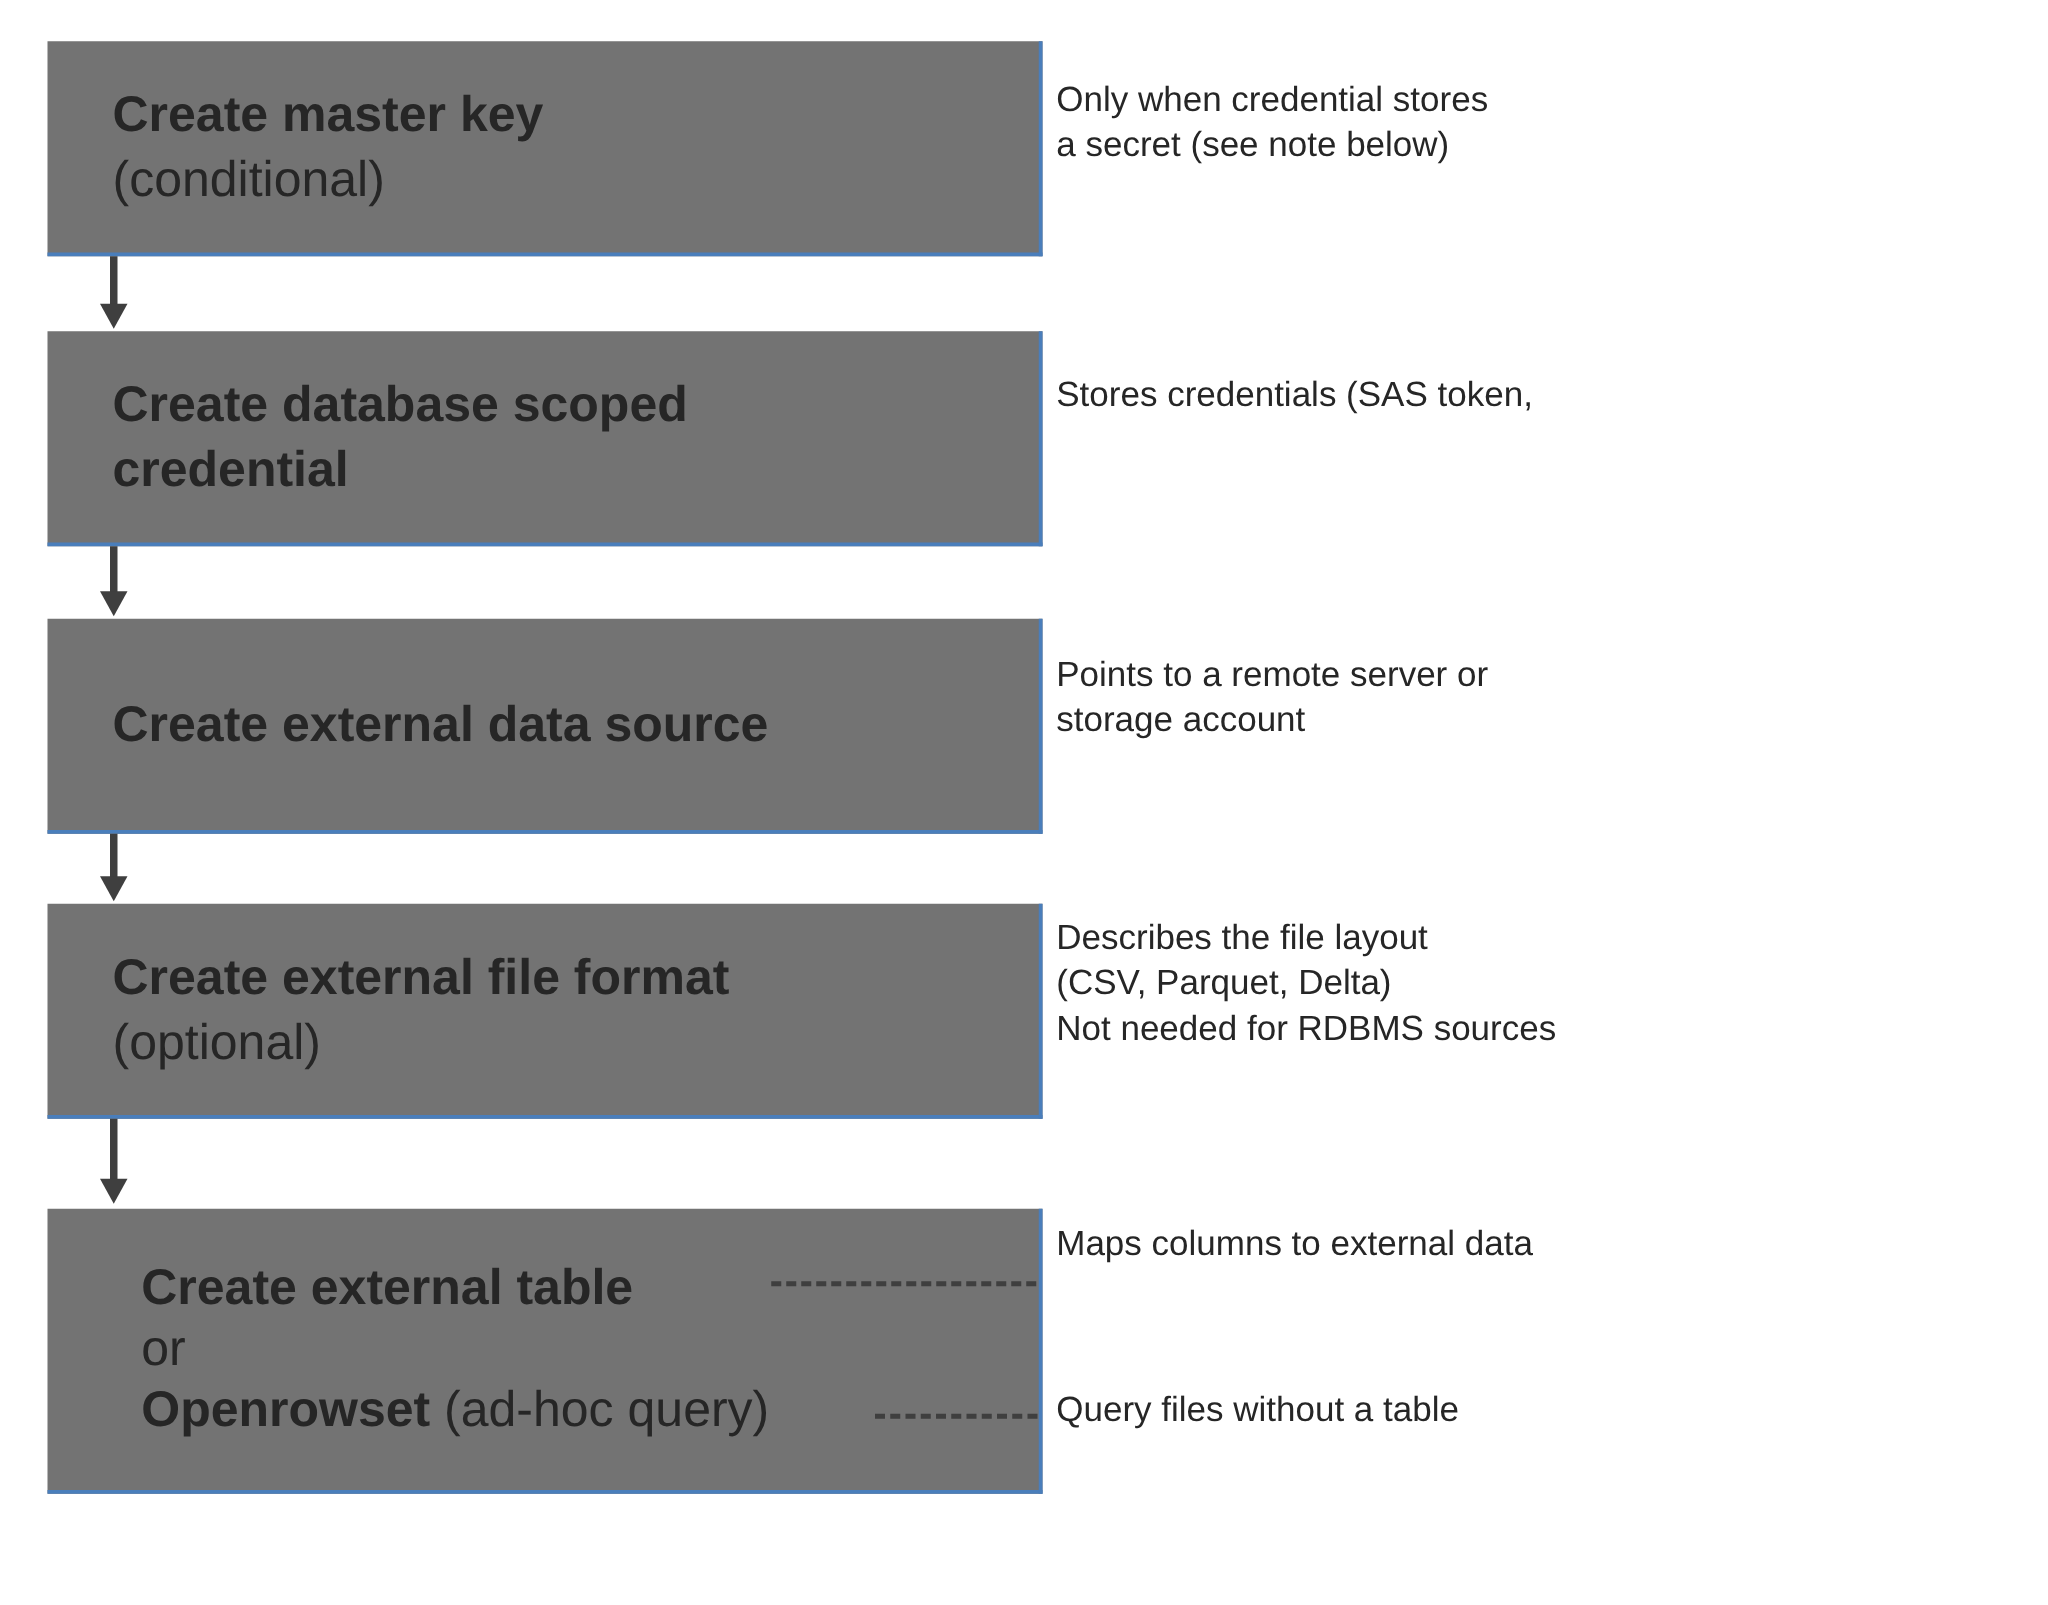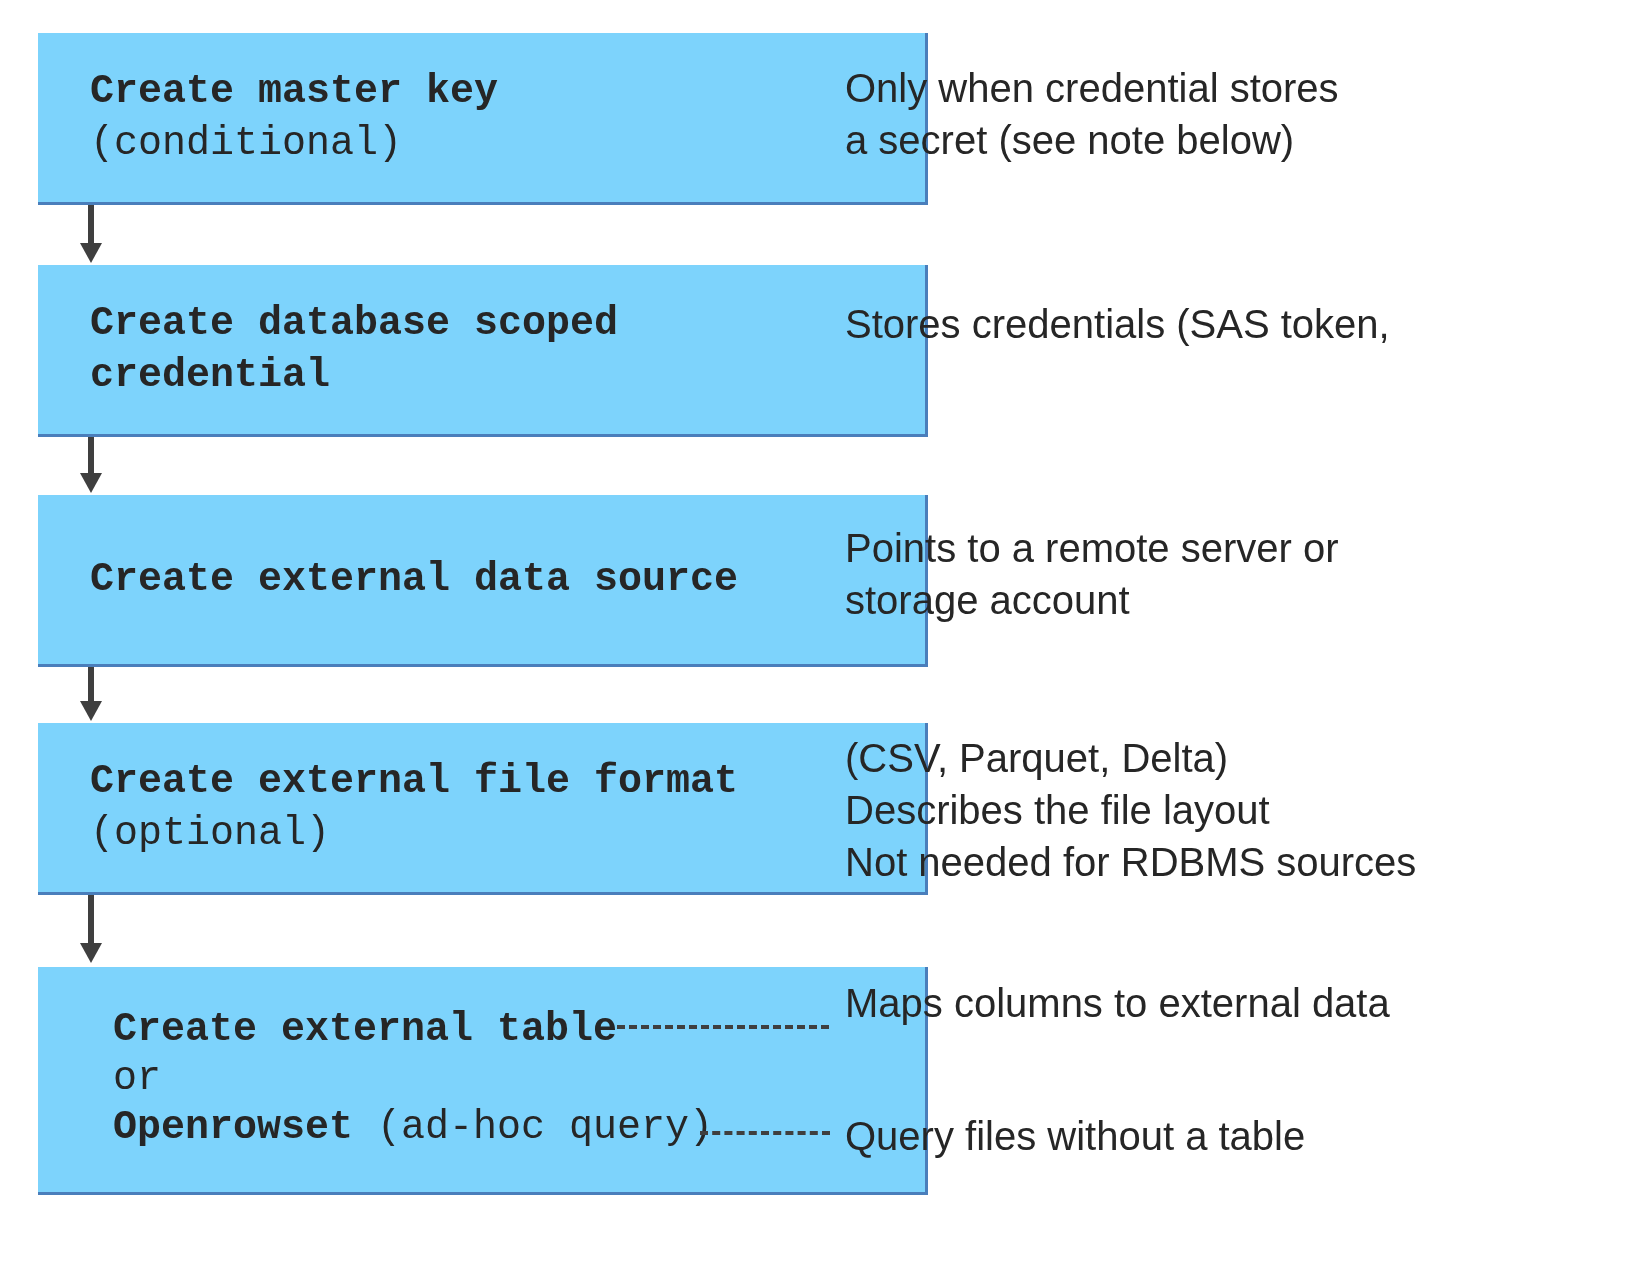--- a/index.html
+++ b/index.html
@@ -19,29 +19,28 @@
   .diagram {
     position: relative;
     width: 1638px;
     height: 1284px;
   }
 
   
   .flow-box {
     position: absolute;
     left: 38px;
-    width: 890px;
-    background: #7dd3fc;
+    width: 796px;
+    background: #737373;
     border-right: 3px solid #4a7ebb;
     border-bottom: 3px solid #4a7ebb;
     box-sizing: border-box;
     display: flex;
     flex-direction: column;
     justify-content: center;
-    font-family: Liberation Mono, monospace;
   }
   .flow-box .box-inner {
     padding-left: 52px;
     padding-right: 16px;
   }
   .box-line {
     font-size: 40px;
     line-height: 1.30;
     color: #262626;
     white-space: nowrap;
@@ -99,21 +98,21 @@
   #arrow-3 .head  { top: 34px; }
 
   #arrow-4 { top: 895px; height: 72px; }
   #arrow-4 .shaft { height: 50px; }
   #arrow-4 .head  { top: 48px; }
 
   
   .annotation {
     position: absolute;
     left: 845px;
-    font-size: 40px;
+    font-size: 28px;
     line-height: 1.30;
     color: #262626;
     white-space: nowrap;
   }
   #note-master-key     { top: 62px;  }
   #note-scoped-cred    { top: 298px; }
   #note-data-source    { top: 522px; }
   #note-file-format    { top: 732px; }
   #note-maps-columns   { top: 977px; }
   #note-query-files    { top: 1110px; }
@@ -182,22 +181,22 @@
   </div>
 
   <div class="flow-box" id="box-file-format">
     <div class="box-inner">
       <div class="box-line strong">Create external file format</div>
       <div class="box-line plain">(optional)</div>
     </div>
   </div>
 
   <div class="annotation" id="note-file-format">
+    <div>Describes the file layout</div>
     <div>(CSV, Parquet, Delta)</div>
-    <div>Describes the file layout</div>
     <div>Not needed for RDBMS sources</div>
   </div>
 
   <div class="arrow" id="arrow-4">
     <div class="shaft"></div>
     <div class="head"></div>
   </div>
 
   <div class="flow-box" id="box-external-table">
     <div class="box-inner">

